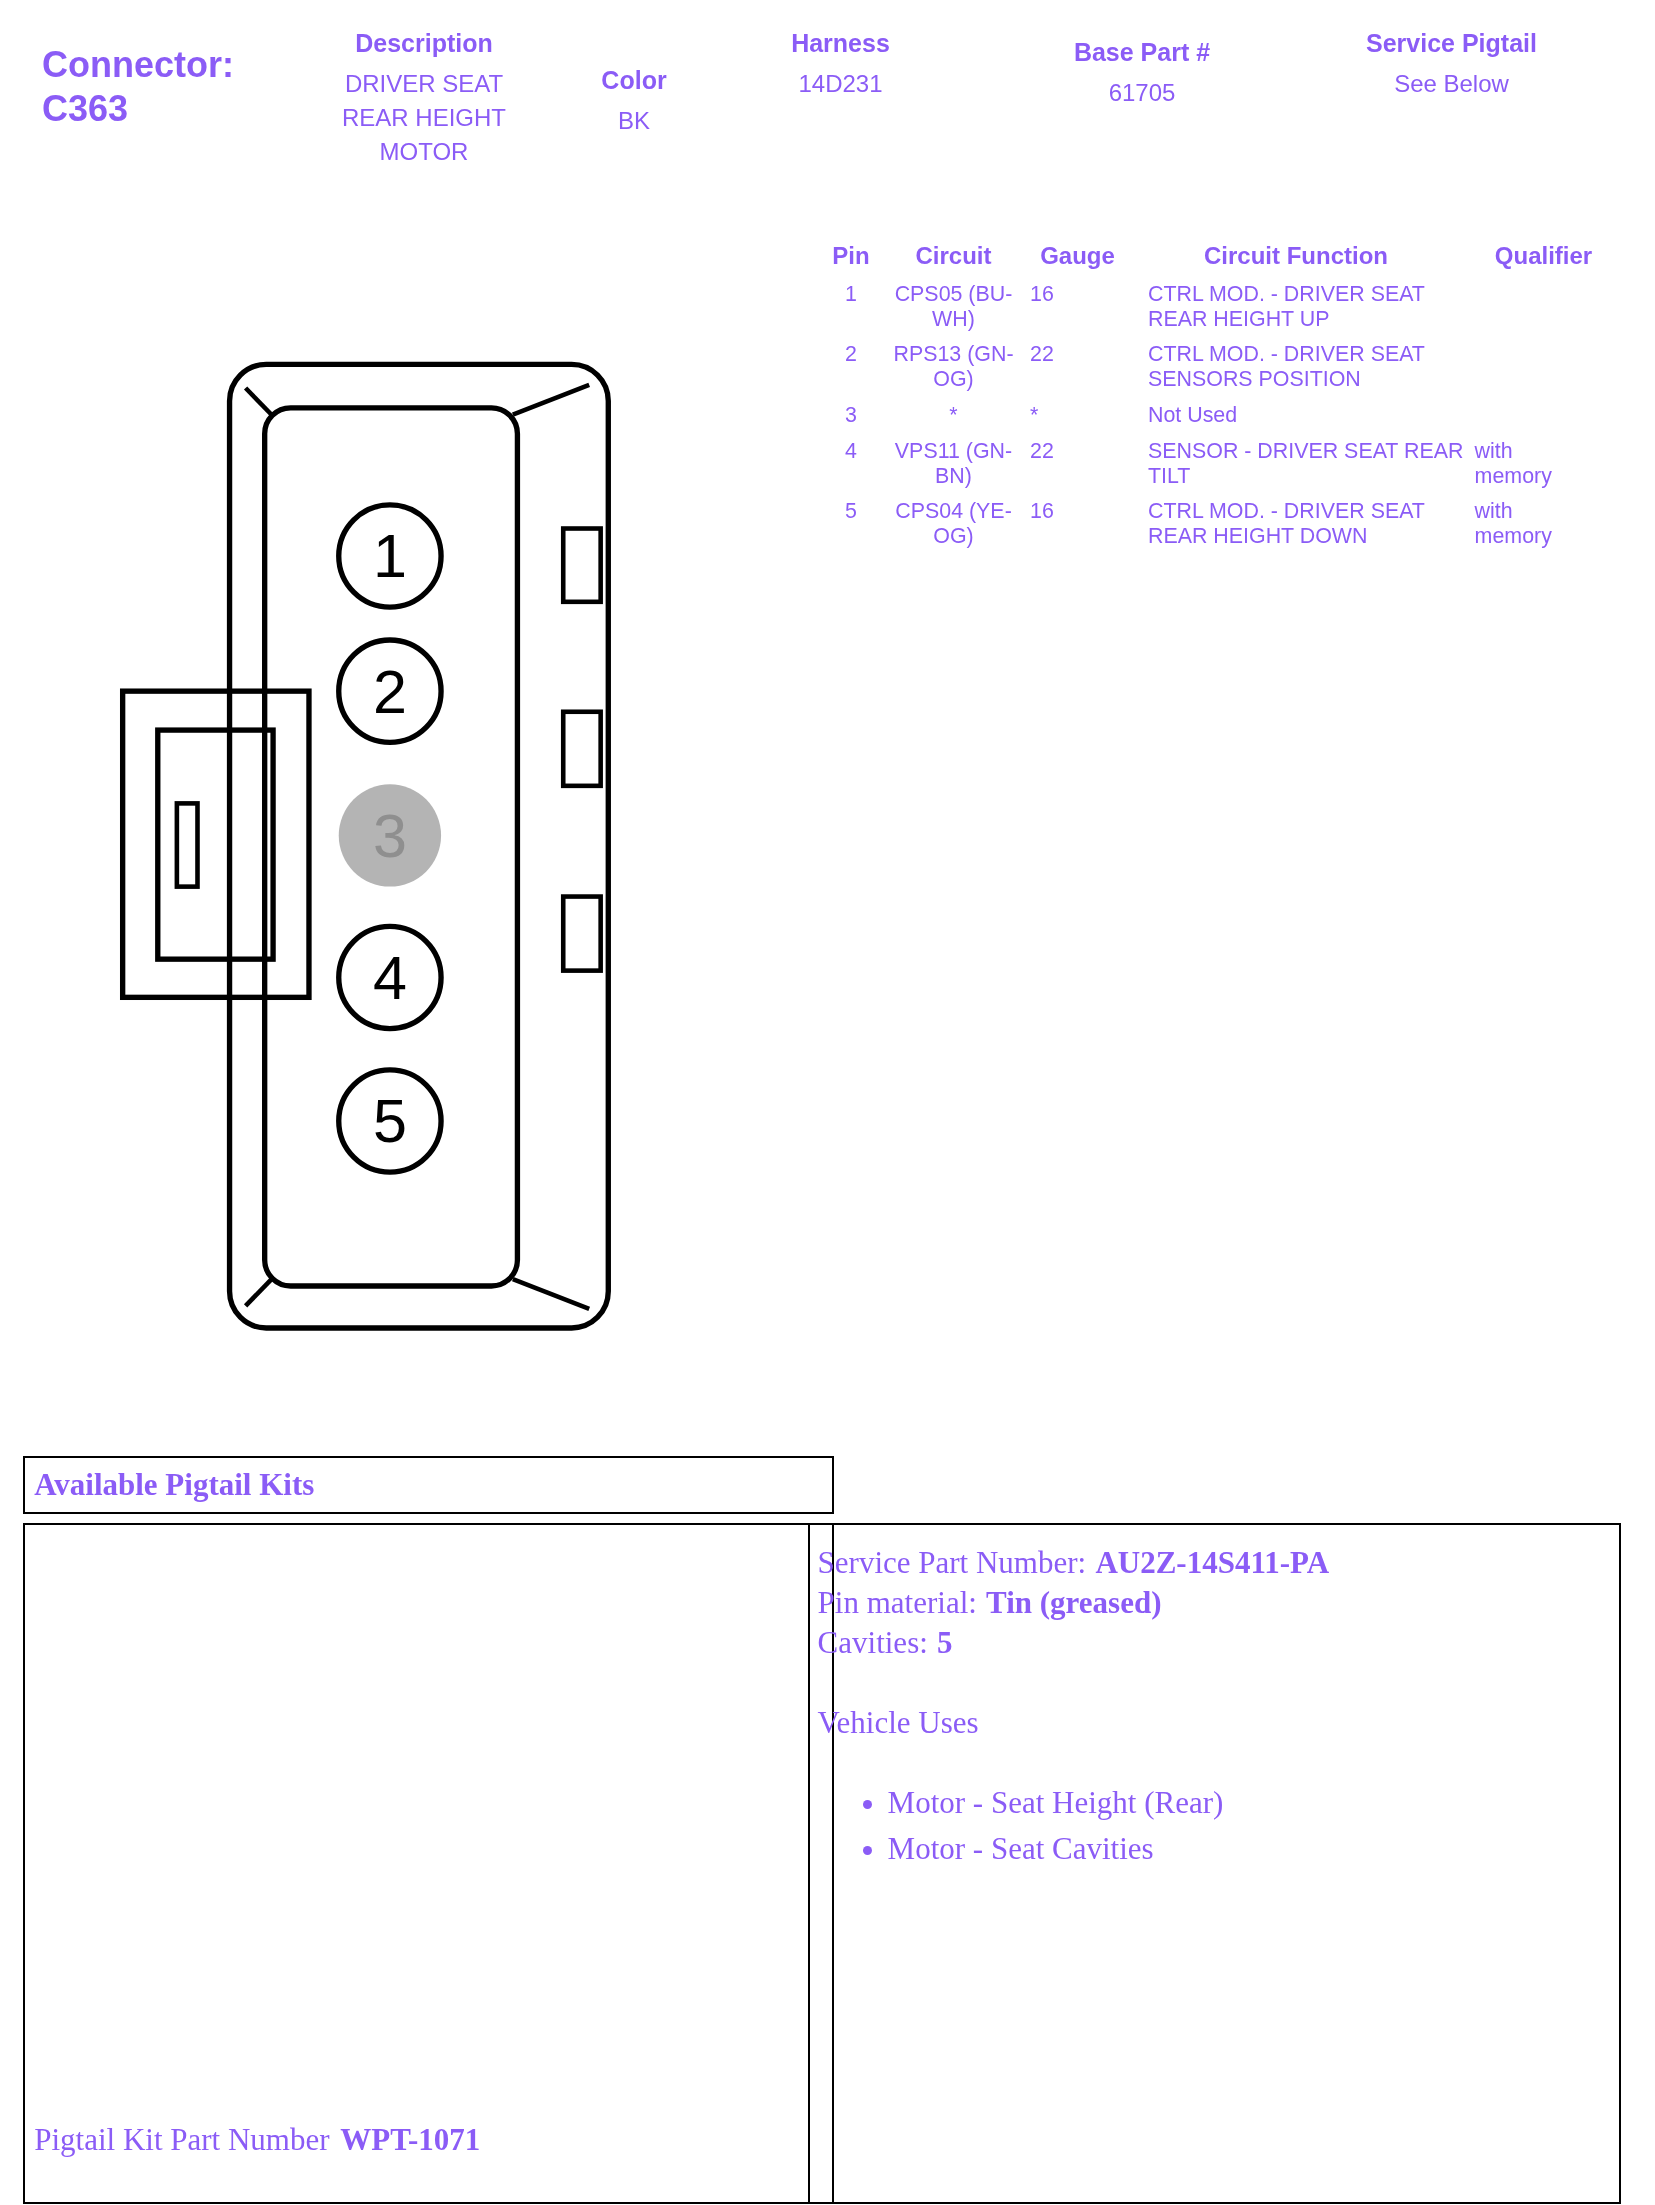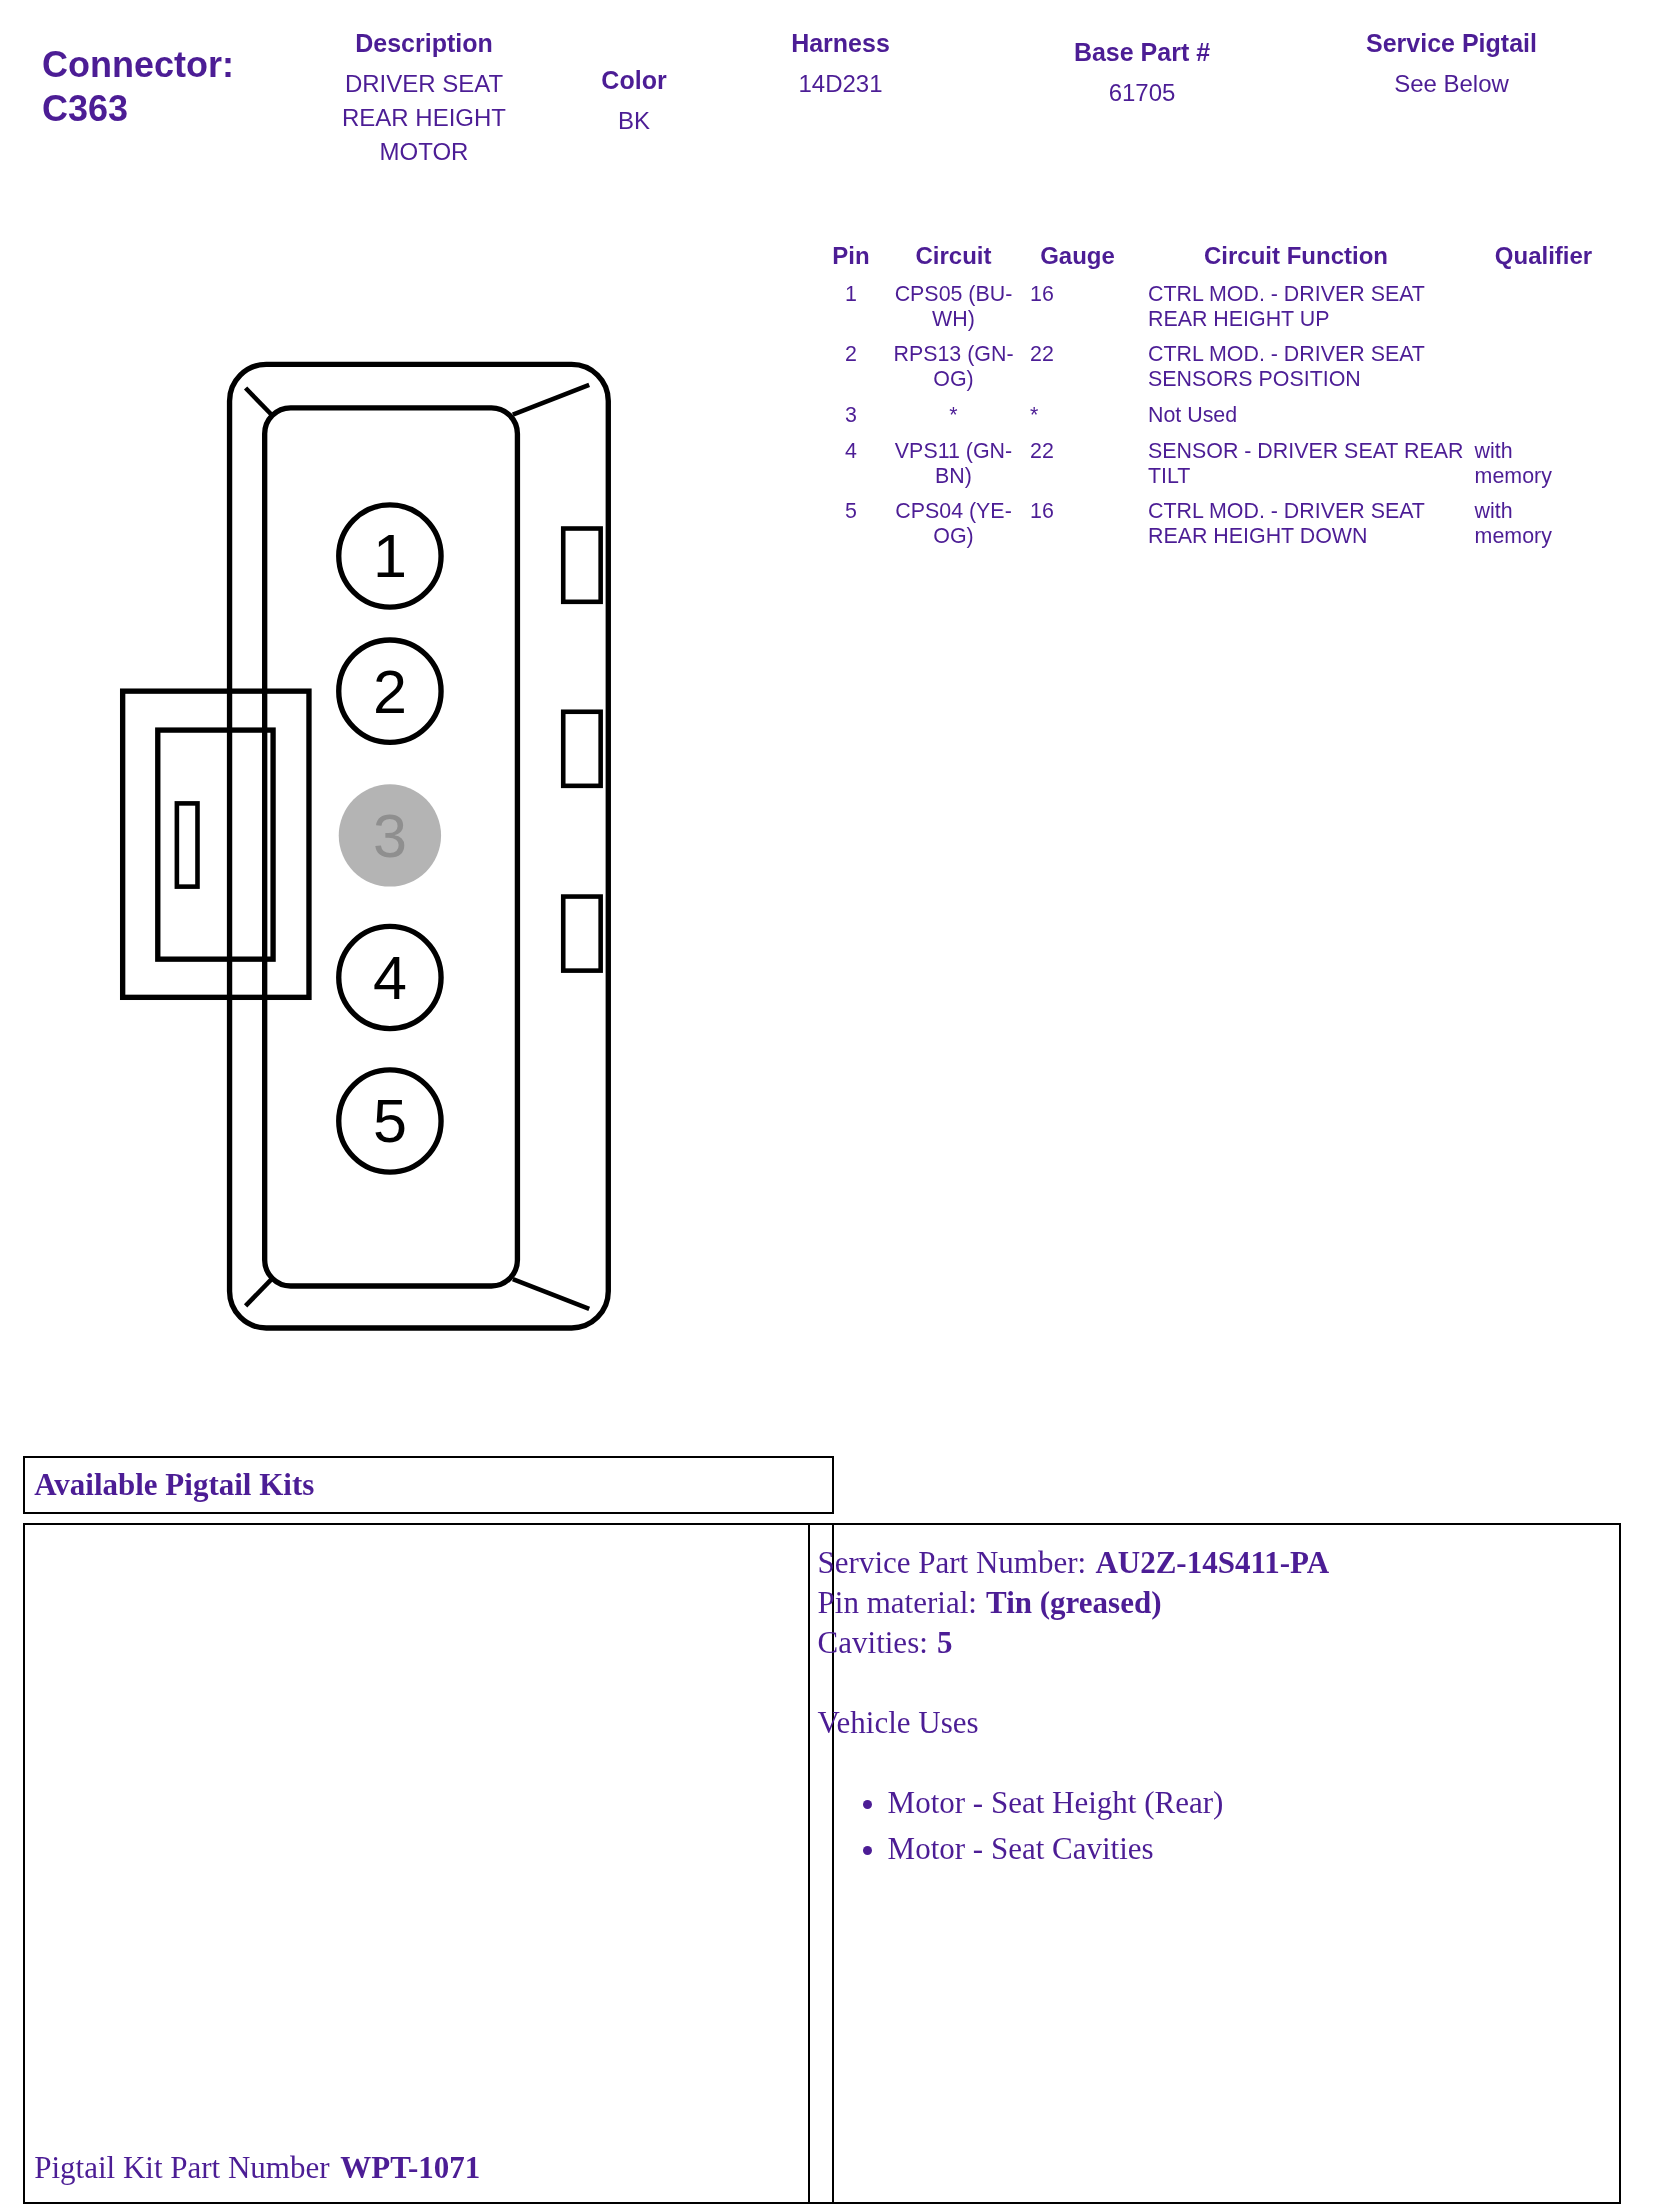--- a/index.html
+++ b/index.html
@@ -1,17 +1,17 @@
 <!DOCTYPE html>
 <html style="font-size:12.2px"><head>
 <meta charset="utf-8">
 <style>
   html,body{margin:0;padding:0;background:#fff;}
   .page{position:relative;width:1655px;height:2205px;background:#fff;overflow:hidden;
-        font-family:"Liberation Sans",sans-serif;color:#4c1d95;}
+        font-family:"Liberation Sans",sans-serif;color:#8b5cf6;}
 
   
   .connector-title{position:absolute;left:42px;top:43px;font-weight:bold;
         font-size:36px;line-height:44px;}
   .hdr-col{position:absolute;text-align:center;}
   .hdr-label{font-weight:bold;font-size:25px;line-height:29px;}
   .hdr-value{font-size:24px;line-height:34px;margin-top:9.2px;}
   .col-desc{left:317px;top:29px;width:214px;}
   .col-color{left:573px;top:66px;width:122px;}
   .col-harness{left:745px;top:29px;width:191px;}
@@ -34,21 +34,21 @@
   .diagram{position:absolute;left:115px;top:359px;}
   .pin-num{font-family:"Liberation Sans",sans-serif;font-size:80px;text-anchor:middle;}
 
   
   .serif{font-family:"Liberation Serif",serif;}
   .kit-header-box{position:absolute;left:23px;top:1456px;width:811px;height:58px;
       border:2.3px solid #000;box-sizing:border-box;display:flex;align-items:center;
       padding-left:9.2px;font-weight:bold;font-size:31px;}
   .kit-box{position:absolute;left:23px;top:1523px;width:811px;height:681px;
       border:2.3px solid #000;box-sizing:border-box;}
-  .kit-part{position:absolute;left:9.2px;bottom:16px;font-size:31px;white-space:nowrap;}
+  .kit-part{position:absolute;left:9.2px;bottom:44px;font-size:31px;white-space:nowrap;}
   .kit-part .val{font-weight:bold;margin-left:10.7px;}
   .service-box{position:absolute;left:808px;top:1523px;width:813px;height:681px;
       border:2.3px solid #000;box-sizing:border-box;padding:18.3px 15.3px 0 7.6px;
       font-size:31px;line-height:40px;}
   .service-box .val{font-weight:bold;margin-left:9.2px;}
   .uses-title{margin-top:40px;}
   ul.uses{margin:40px 0 0 0;padding-left:70px;}
   ul.uses li{margin-bottom:6.1px;}
 </style>
 </head>

